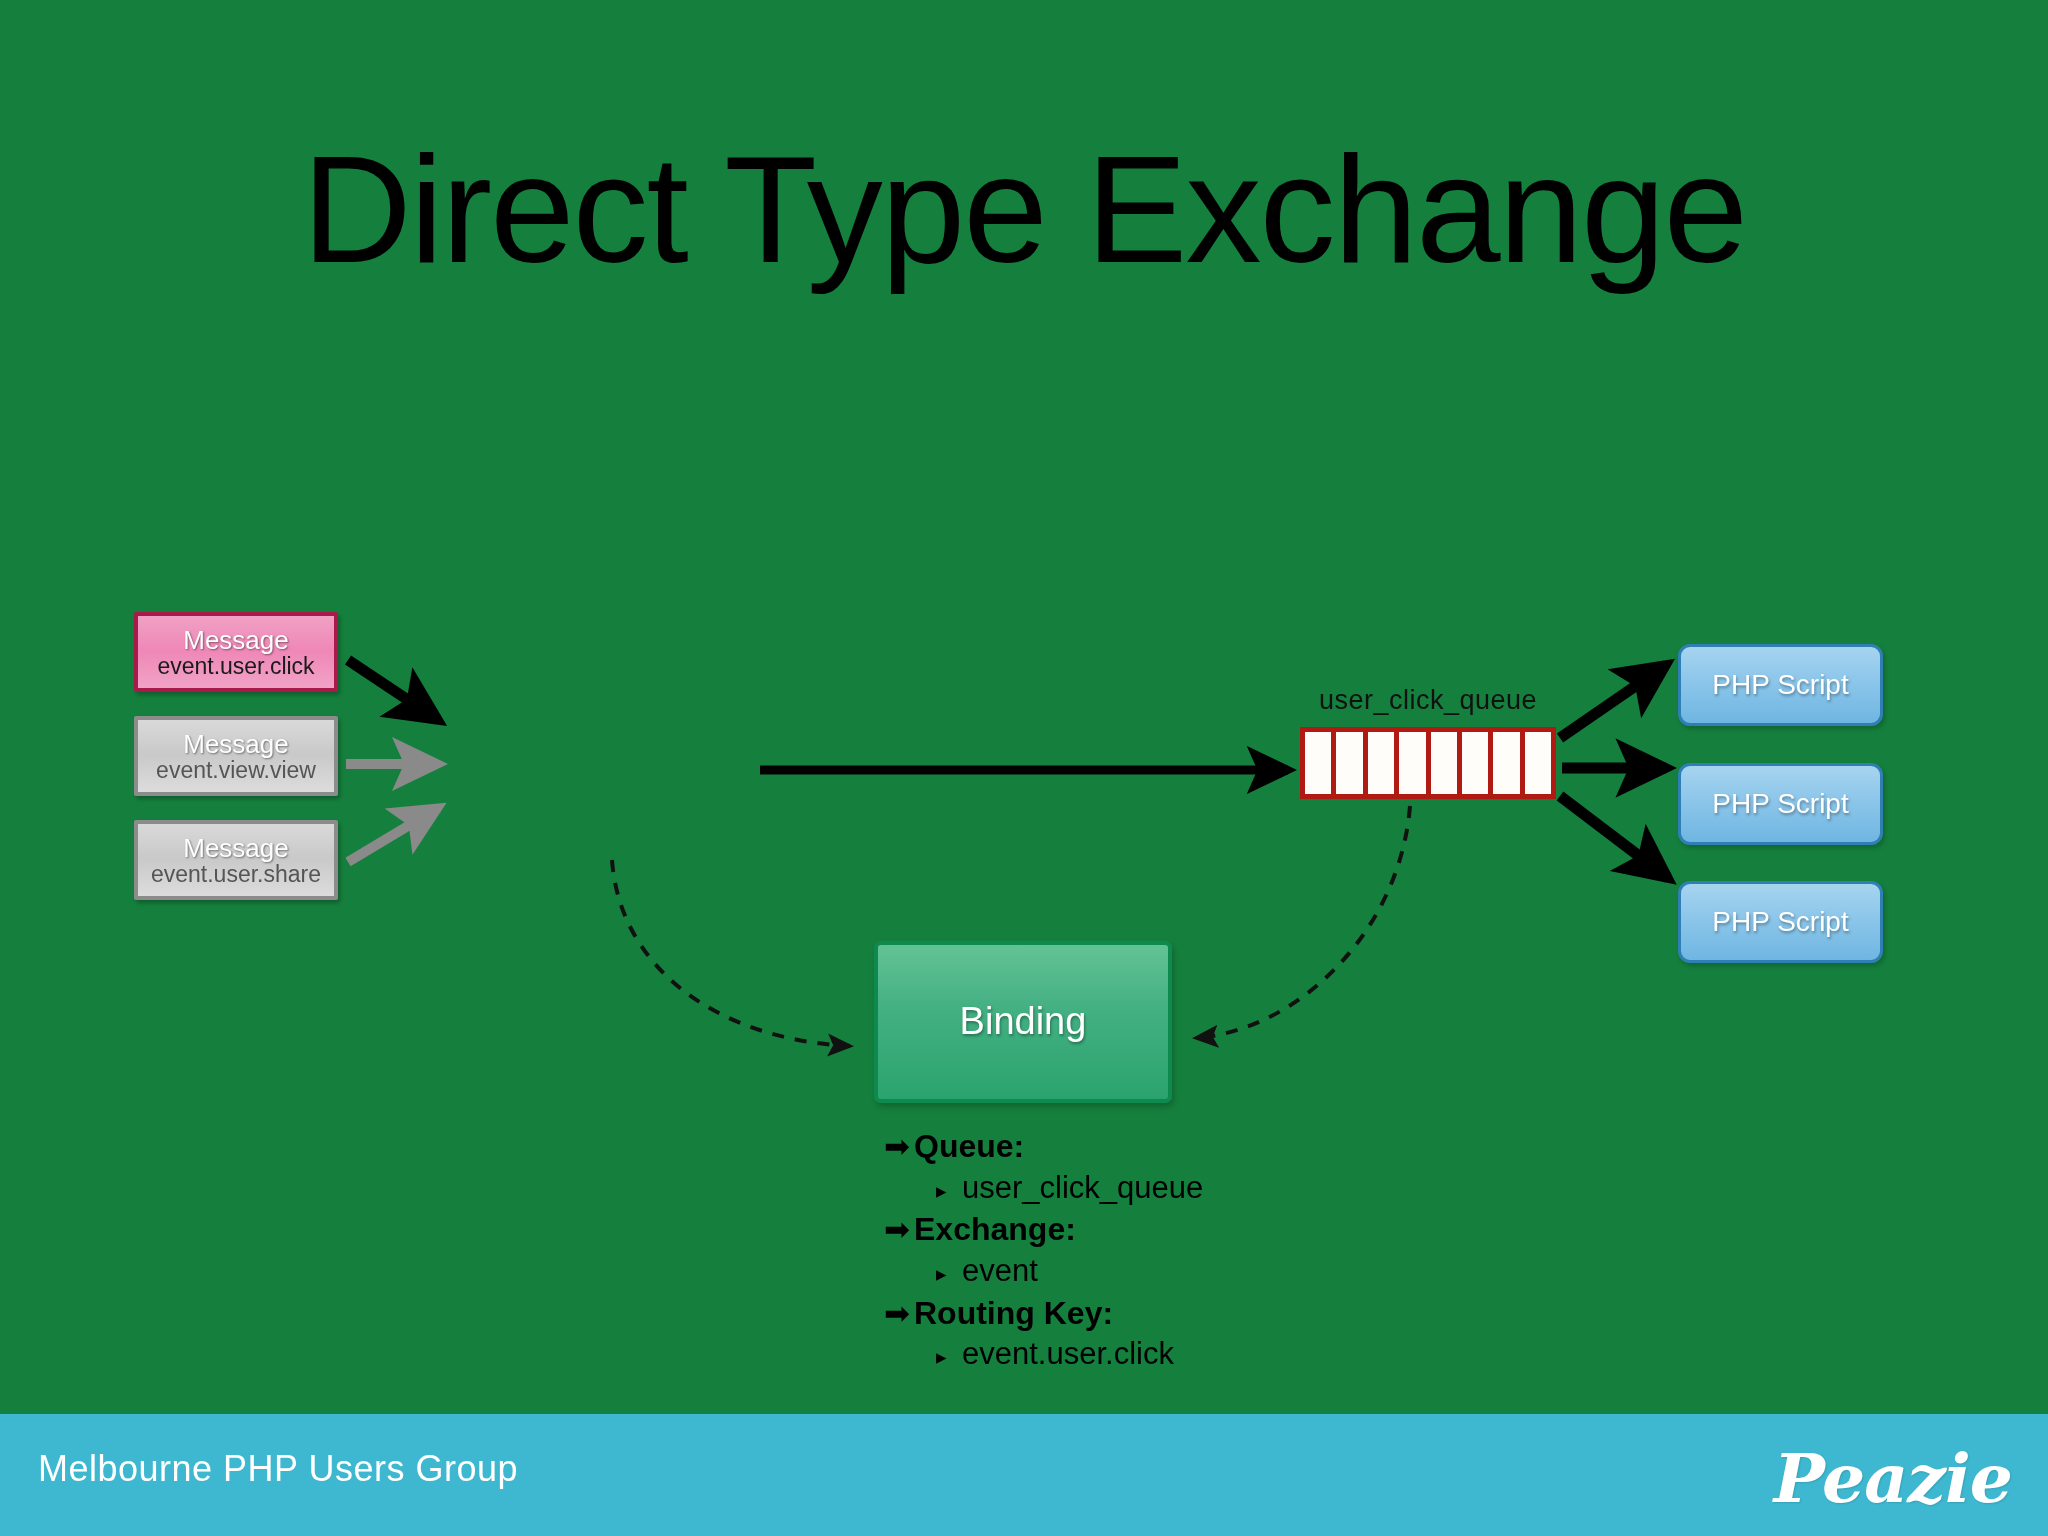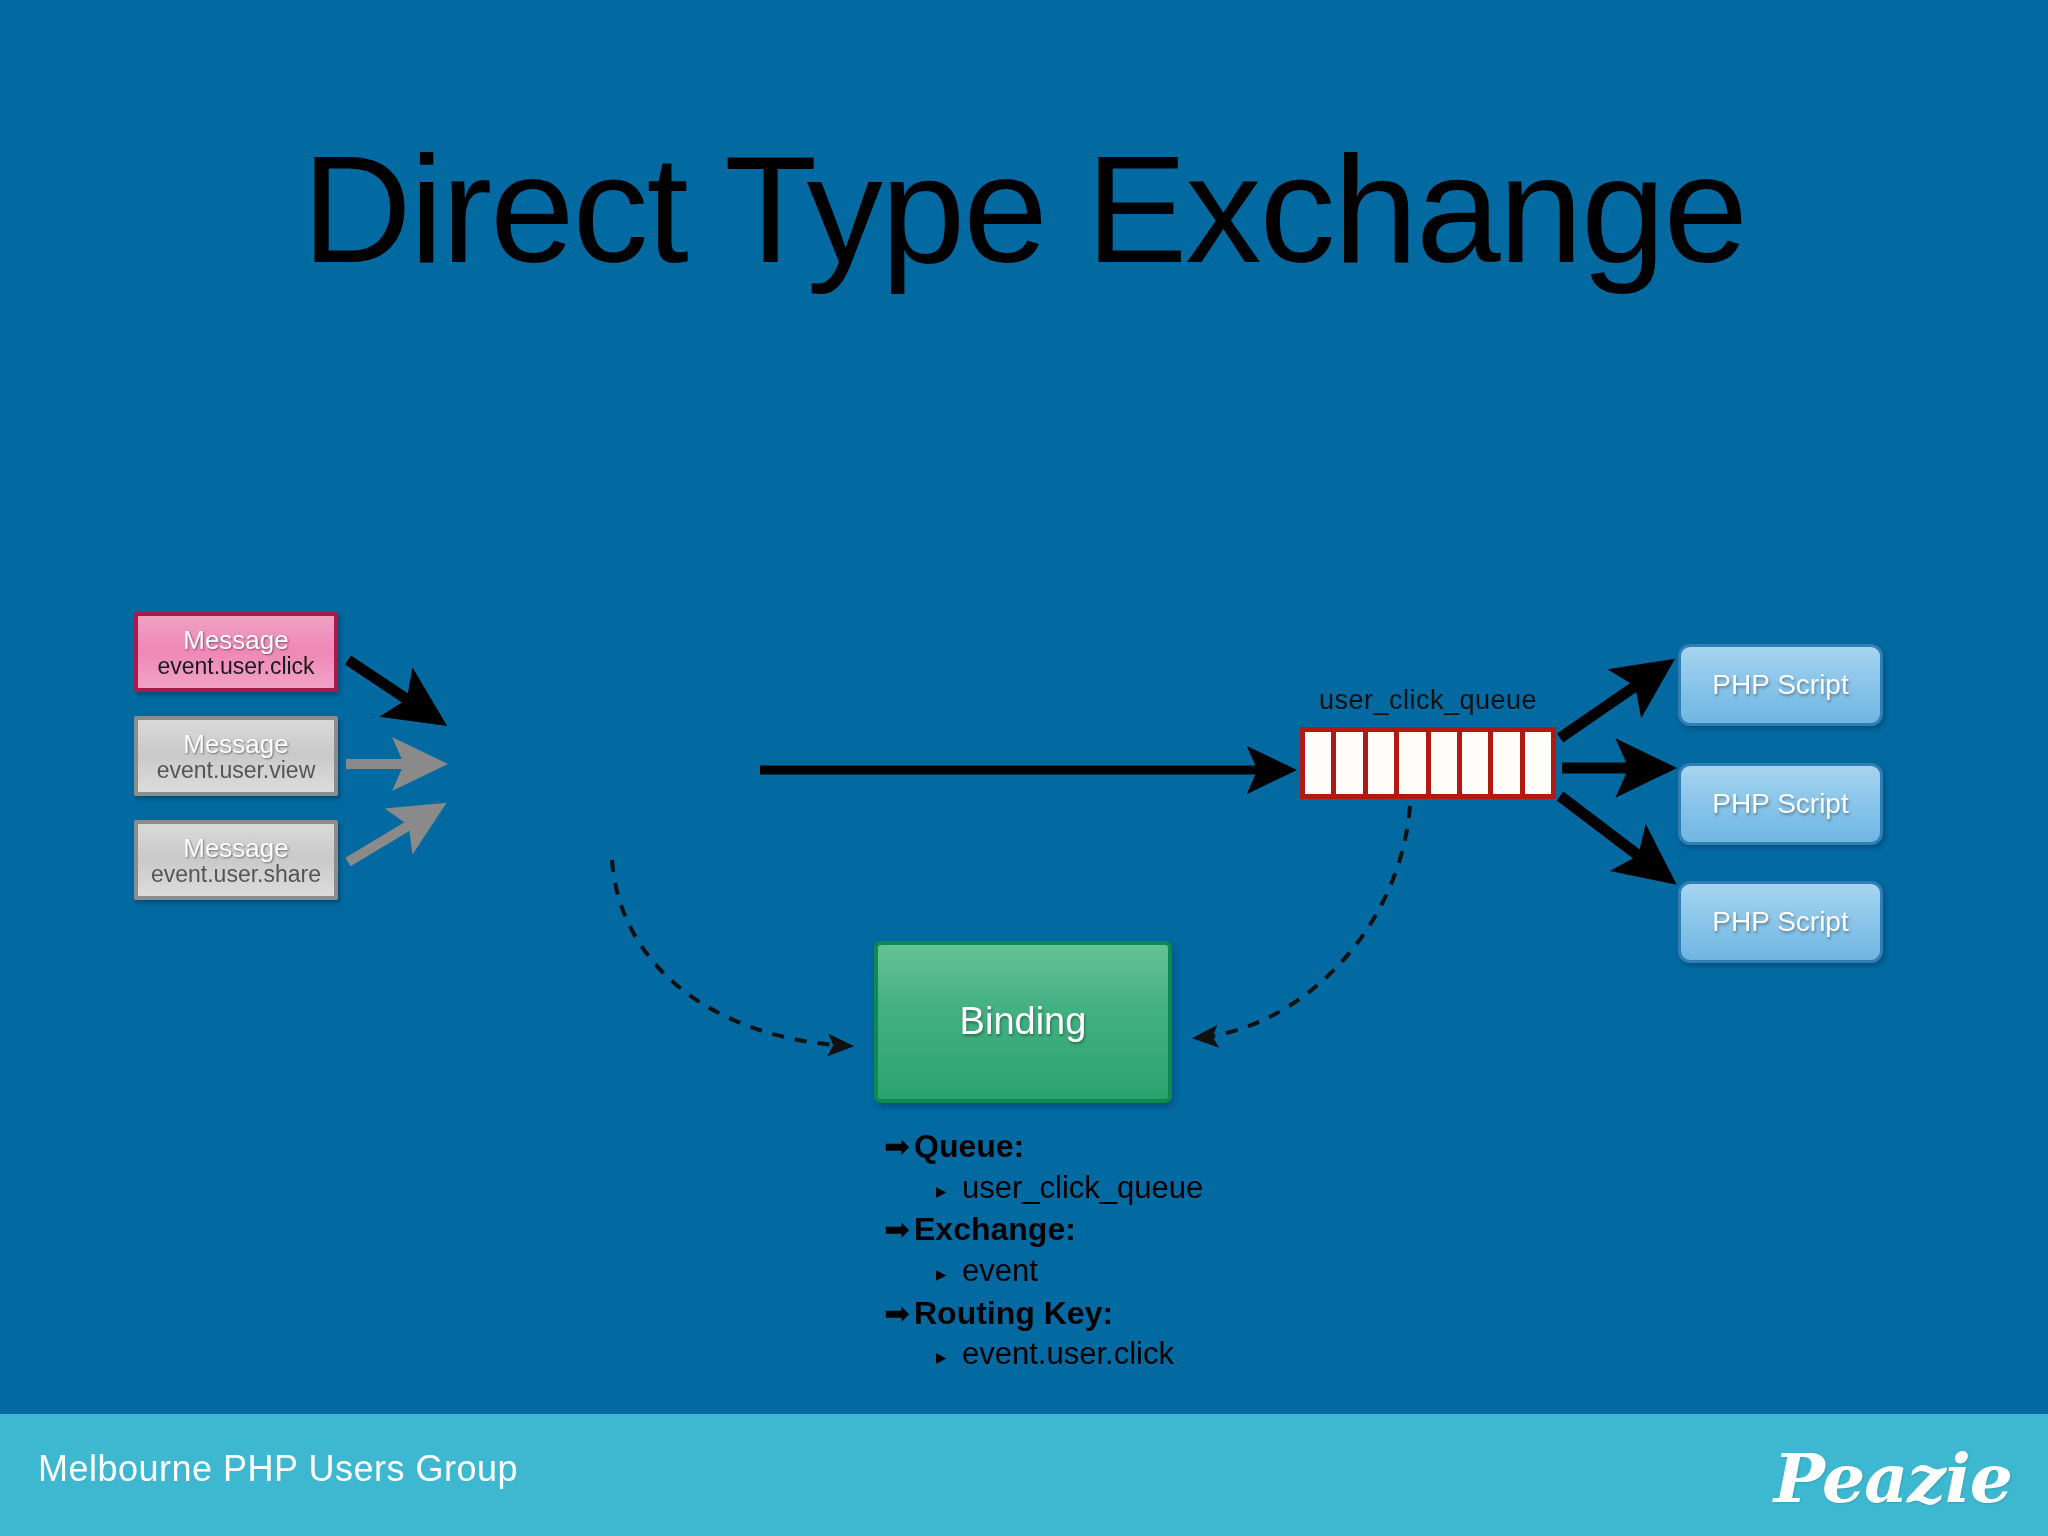--- a/index.html
+++ b/index.html
@@ -4,21 +4,21 @@
 <style>
   html, body {
     margin: 0;
     padding: 0;
     background: #ffffff;
   }
   #slide {
     position: relative;
     width: 2048px;
     height: 1536px;
-    background: #0369a1;
+    background: #15803d;
     overflow: hidden;
     font-family: "Liberation Sans", sans-serif;
   }
 
   
   #slide-title {
     position: absolute;
     left: 0;
     top: 130px;
     width: 2048px;
@@ -254,21 +254,21 @@
 
   <div id="slide-title">Direct Type Exchange</div>
 
   <div class="msg-box" id="msg-click">
     <div class="msg-title">Message</div>
     <div class="msg-sub">event.user.click</div>
   </div>
 
   <div class="msg-box" id="msg-view">
     <div class="msg-title">Message</div>
-    <div class="msg-sub">event.user.view</div>
+    <div class="msg-sub">event.view.view</div>
   </div>
 
   <div class="msg-box" id="msg-share">
     <div class="msg-title">Message</div>
     <div class="msg-sub">event.user.share</div>
   </div>
 
 
   <div id="queue-label">user_click_queue</div>
   <div id="queue-box">

